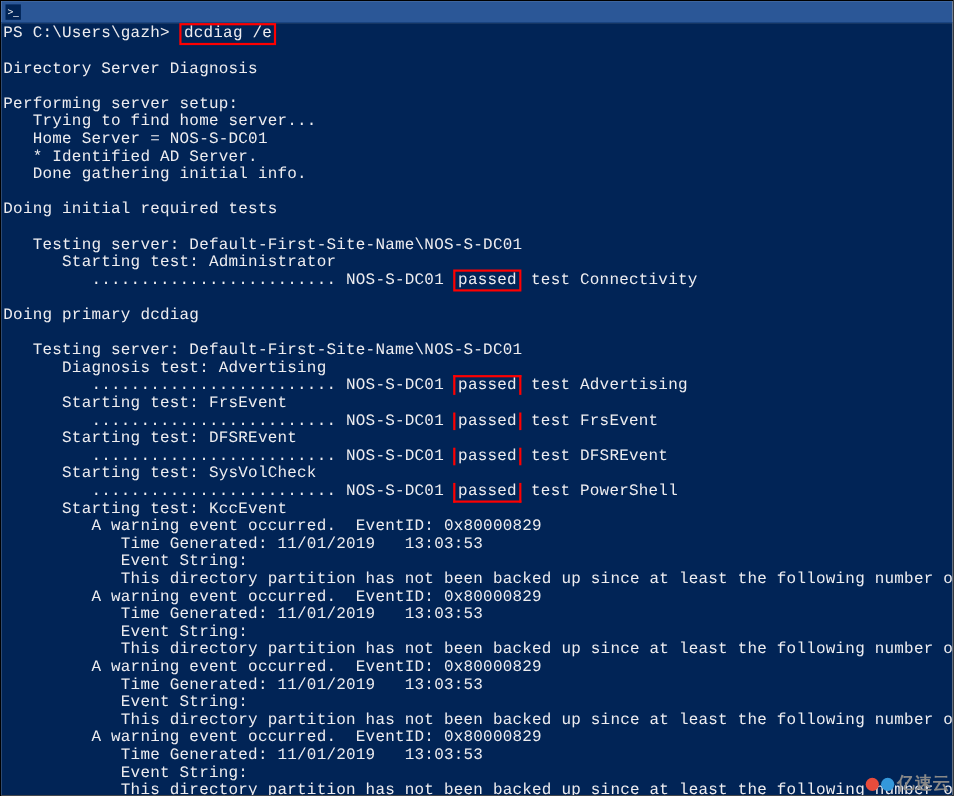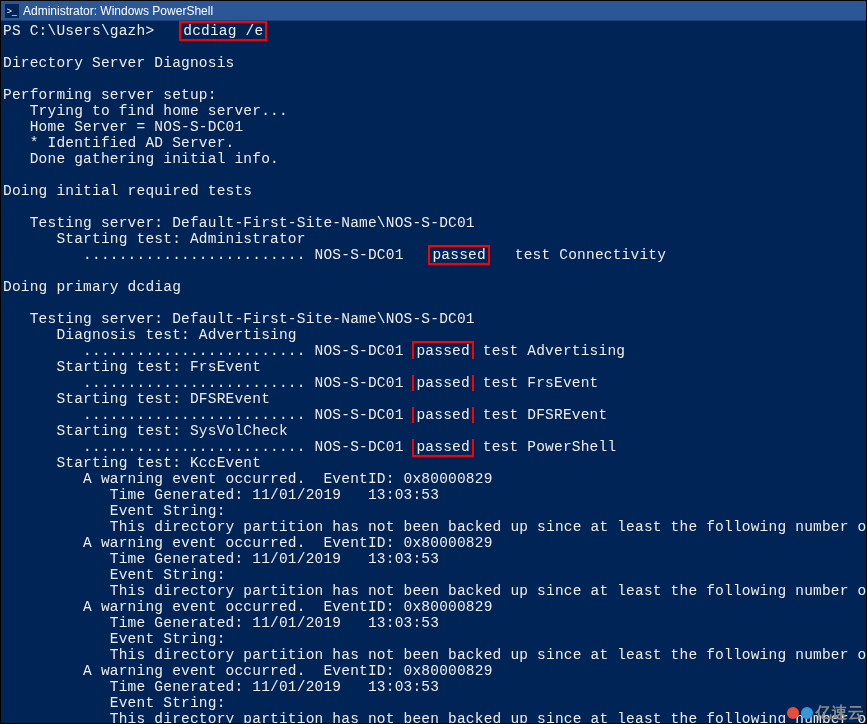--- a/index.html
+++ b/index.html
@@ -46,21 +46,21 @@
       height: calc(100% - 20px);
       white-space: pre;
       overflow: hidden;
       letter-spacing: 0.2px;
       position: relative;
     }
     .highlight-box {
       border: 2px solid #ff0000;
       display: inline-block;
       padding: 0 2px;
-      margin: -2px 16px;
+      margin: -2px 0;
     }
     .watermark {
       position: absolute;
       bottom: 2px;
       right: 2px;
       display: flex;
       align-items: center;
       gap: 2px;
       font-family: sans-serif;
       font-size: 16px;
@@ -75,21 +75,20 @@
       display: inline-block;
     }
     .wm-red { background: #e74c3c; }
     .wm-blue { background: #3498db; }
   </style>
 </head>
 <body>
 
 <div class="title-bar">
   <span class="title-bar-icon">&gt;_</span>
-  <span>Administrator: Windows PowerShell</span>
 </div>
 
 <div class="console"><span>PS C:\Users\gazh&gt;</span> <span class="highlight-box"><span>dcdiag /e</span></span>
 
 <span>Directory Server Diagnosis</span>
 
 <span>Performing server setup:</span>
 <span>   Trying to find home server...</span>
 <span>   Home Server = NOS-S-DC01</span>
 <span>   * Identified AD Server.</span>

